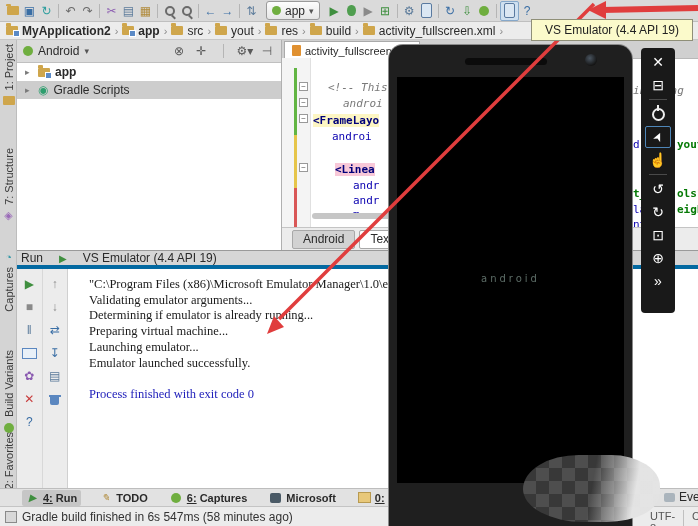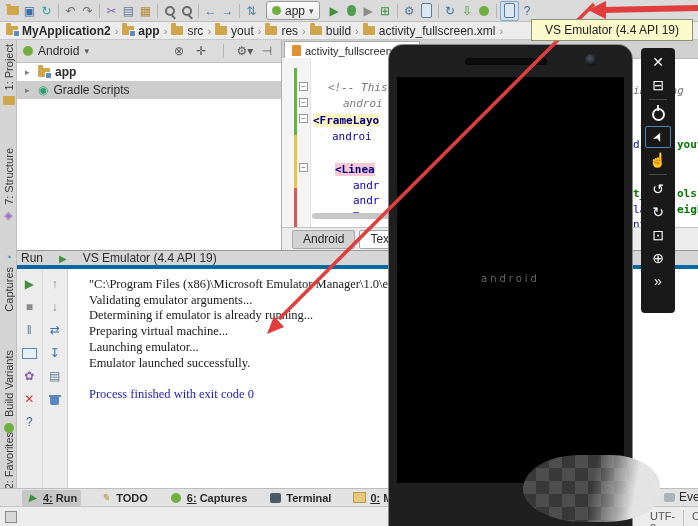--- a/index.html
+++ b/index.html
@@ -391,34 +391,35 @@
         <b class="btl">TODO</b>
       </span>
 
       <span class="btab" data-u="1">
         <i class="ic bti" data-c="robot"></i>
         <b class="btl">6: Captures</b>
       </span>
 
       <span class="btab">
         <i class="ic bti" data-c="term"></i>
-        <b class="btl">Terminal</b>
+        <b class="btl">Microsoft</b>
       </span>
 
       <span class="btab" data-u="1">
         <i class="ic bti" data-c="msg"></i>
         <b class="btl">0: Messages</b>
       </span>
     </div>
   <div id="evlog" class="abs">
     <span>Eve</span>
   </div>
 
   <div id="status" class="abs">
     <span id="stoggle"></span>
+    <span id="stext">Gradle build finished in 6s 547ms (58 minutes ago)</span>
     <span id="status-right">
       <span class="sg">UTF-8</span>
       <span>Co</span>
     </span>
   </div>
 
   <div id="phone" class="abs">
     <div id="speaker"></div>
     <div id="camera"></div>
     <div id="screen">

